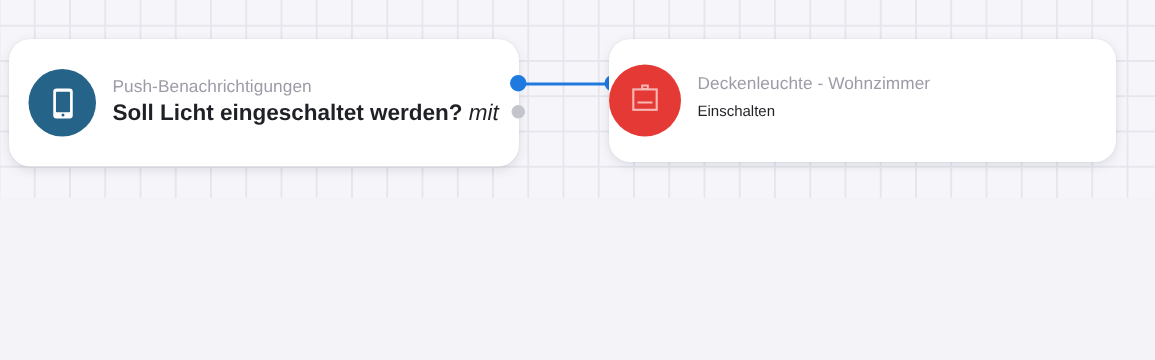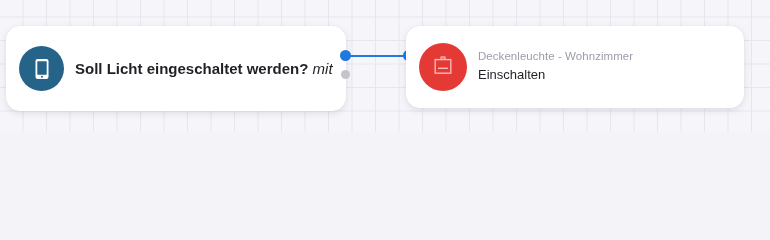--- a/index.html
+++ b/index.html
@@ -46,21 +46,20 @@
     width: 340px;
     height: 85px;
     padding-left: 13px;
   }
 
   #node-action {
     left: 406px;
     top: 26px;
     width: 338px;
     height: 82px;
-    padding-left: 13px;
   }
 
   
   .icon-bubble {
     flex: 0 0 auto;
     border-radius: 50%;
     display: flex;
     align-items: center;
     justify-content: center;
   }
@@ -91,21 +90,21 @@
     color: #1f2126;
     font-size: 15px;
     line-height: 20px;
     margin-top: 1px;
     white-space: nowrap;
   }
   .node-title .bold { font-weight: bold; }
   .node-title .reg  { font-weight: normal; font-style: italic; }
 
   #node-action .node-title {
-    font-size: 13px;
+    font-size: 10px;
     line-height: 22px;
     font-weight: normal;
   }
 
   
   .ha-inline {
     display: inline-block;
     vertical-align: -3px;
     width: 16px;
     height: 16px;
@@ -156,20 +155,21 @@
 
     <div class="icon-bubble phone">
       <svg width="20" height="24" viewBox="0 0 20 24" aria-hidden="true">
         <rect x="3.5" y="2" width="13" height="20" rx="2.2" fill="#ffffff"></rect>
         <rect x="5.3" y="4.2" width="9.4" height="13.6" rx="0.6" fill="#256389"></rect>
         <circle cx="10" cy="19.7" r="1" fill="#256389"></circle>
       </svg>
     </div>
 
     <div class="node-text">
+      <div class="node-subtitle">Push-Benachrichtigungen</div>
       <div class="node-title">
         <span class="bold">Soll Licht eingeschaltet werden?</span><span class="reg"> mit</span>
       </div>
     </div>
   </div>
 
   <div class="port" id="port-out"></div>
   <div class="port" id="port-out-secondary"></div>
   <div id="connector-line"></div>
   <div class="port" id="port-in"></div>

